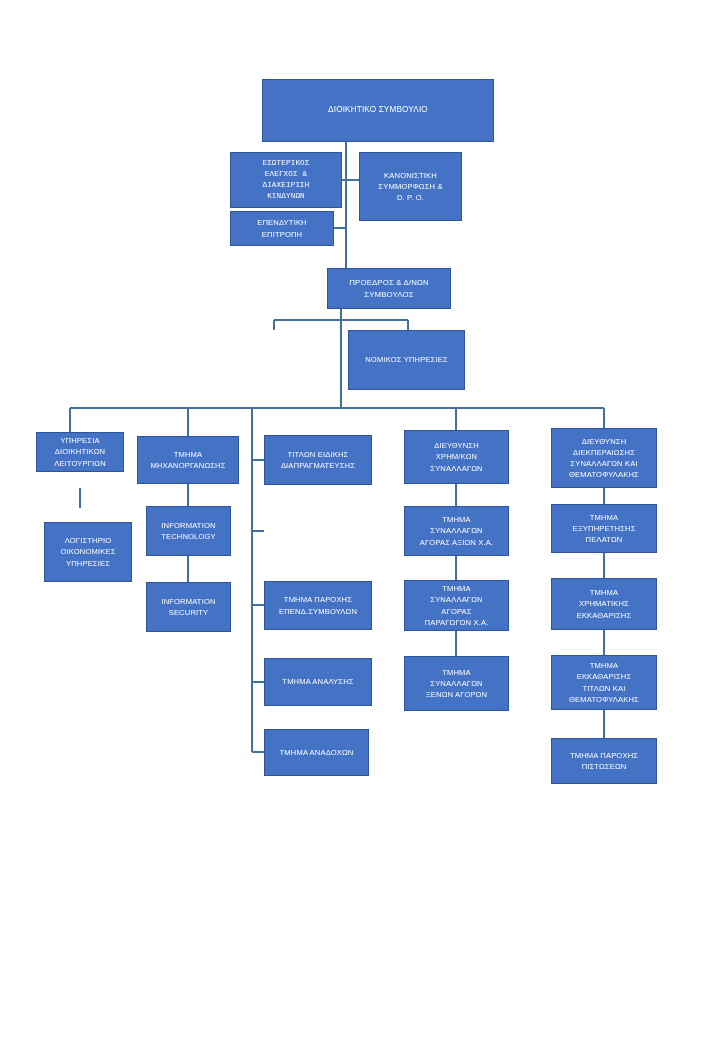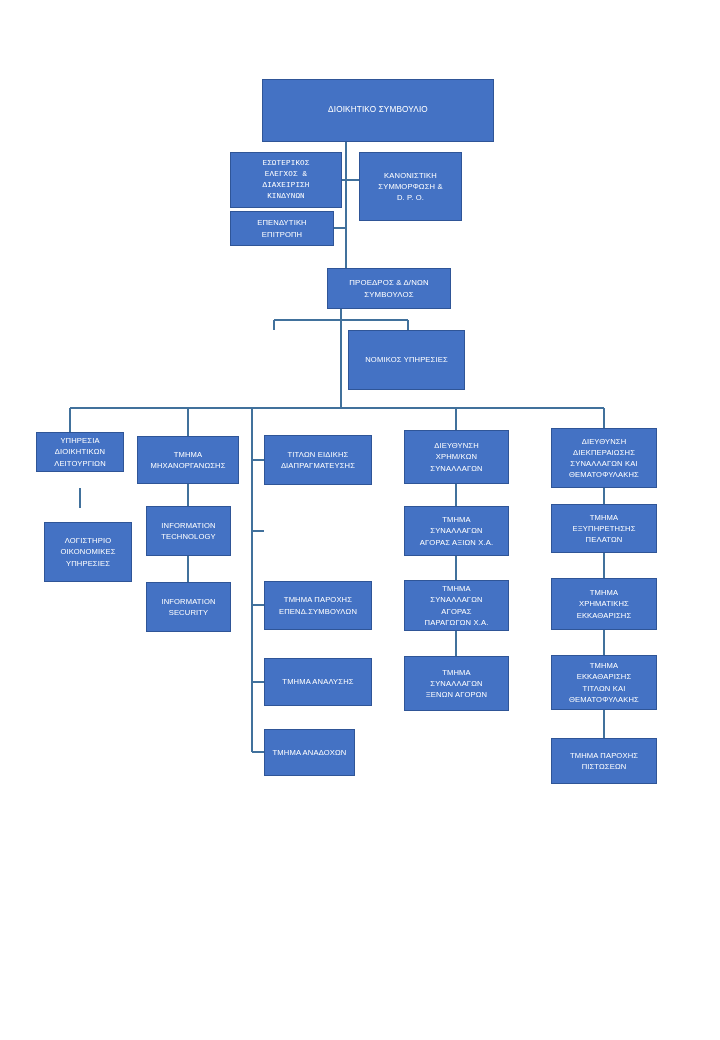--- a/index.html
+++ b/index.html
@@ -144,21 +144,21 @@
 
   <div class="node" style="left:264px; top:435px; width:108px; height:50px;">ΤΙΤΛΩΝ ΕΙΔΙΚΗΣ
 ΔΙΑΠΡΑΓΜΑΤΕΥΣΗΣ</div>
 
 
   <div class="node" style="left:264px; top:581px; width:108px; height:49px;">ΤΜΗΜΑ ΠΑΡΟΧΗΣ
 ΕΠΕΝΔ.ΣΥΜΒΟΥΛΩΝ</div>
 
   <div class="node" style="left:264px; top:658px; width:108px; height:48px;">ΤΜΗΜΑ ΑΝΑΛΥΣΗΣ</div>
 
-  <div class="node" style="left:264px; top:729px; width:91px; height:47px;">ΤΜΗΜΑ ΑΝΑΔΟΧΩΝ</div>
+  <div class="node" style="left:264px; top:729px; width:105px; height:47px;">ΤΜΗΜΑ ΑΝΑΔΟΧΩΝ</div>
 
   <div class="node" style="left:404px; top:430px; width:105px; height:54px;">ΔΙΕΥΘΥΝΣΗ
 ΧΡΗΜ/ΚΩΝ
 ΣΥΝΑΛΛΑΓΩΝ</div>
 
   <div class="node" style="left:404px; top:506px; width:105px; height:50px;">ΤΜΗΜΑ
 ΣΥΝΑΛΛΑΓΩΝ
 ΑΓΟΡΑΣ ΑΞΙΩΝ Χ.Α.</div>
 
   <div class="node" style="left:404px; top:580px; width:105px; height:51px;">ΤΜΗΜΑ

